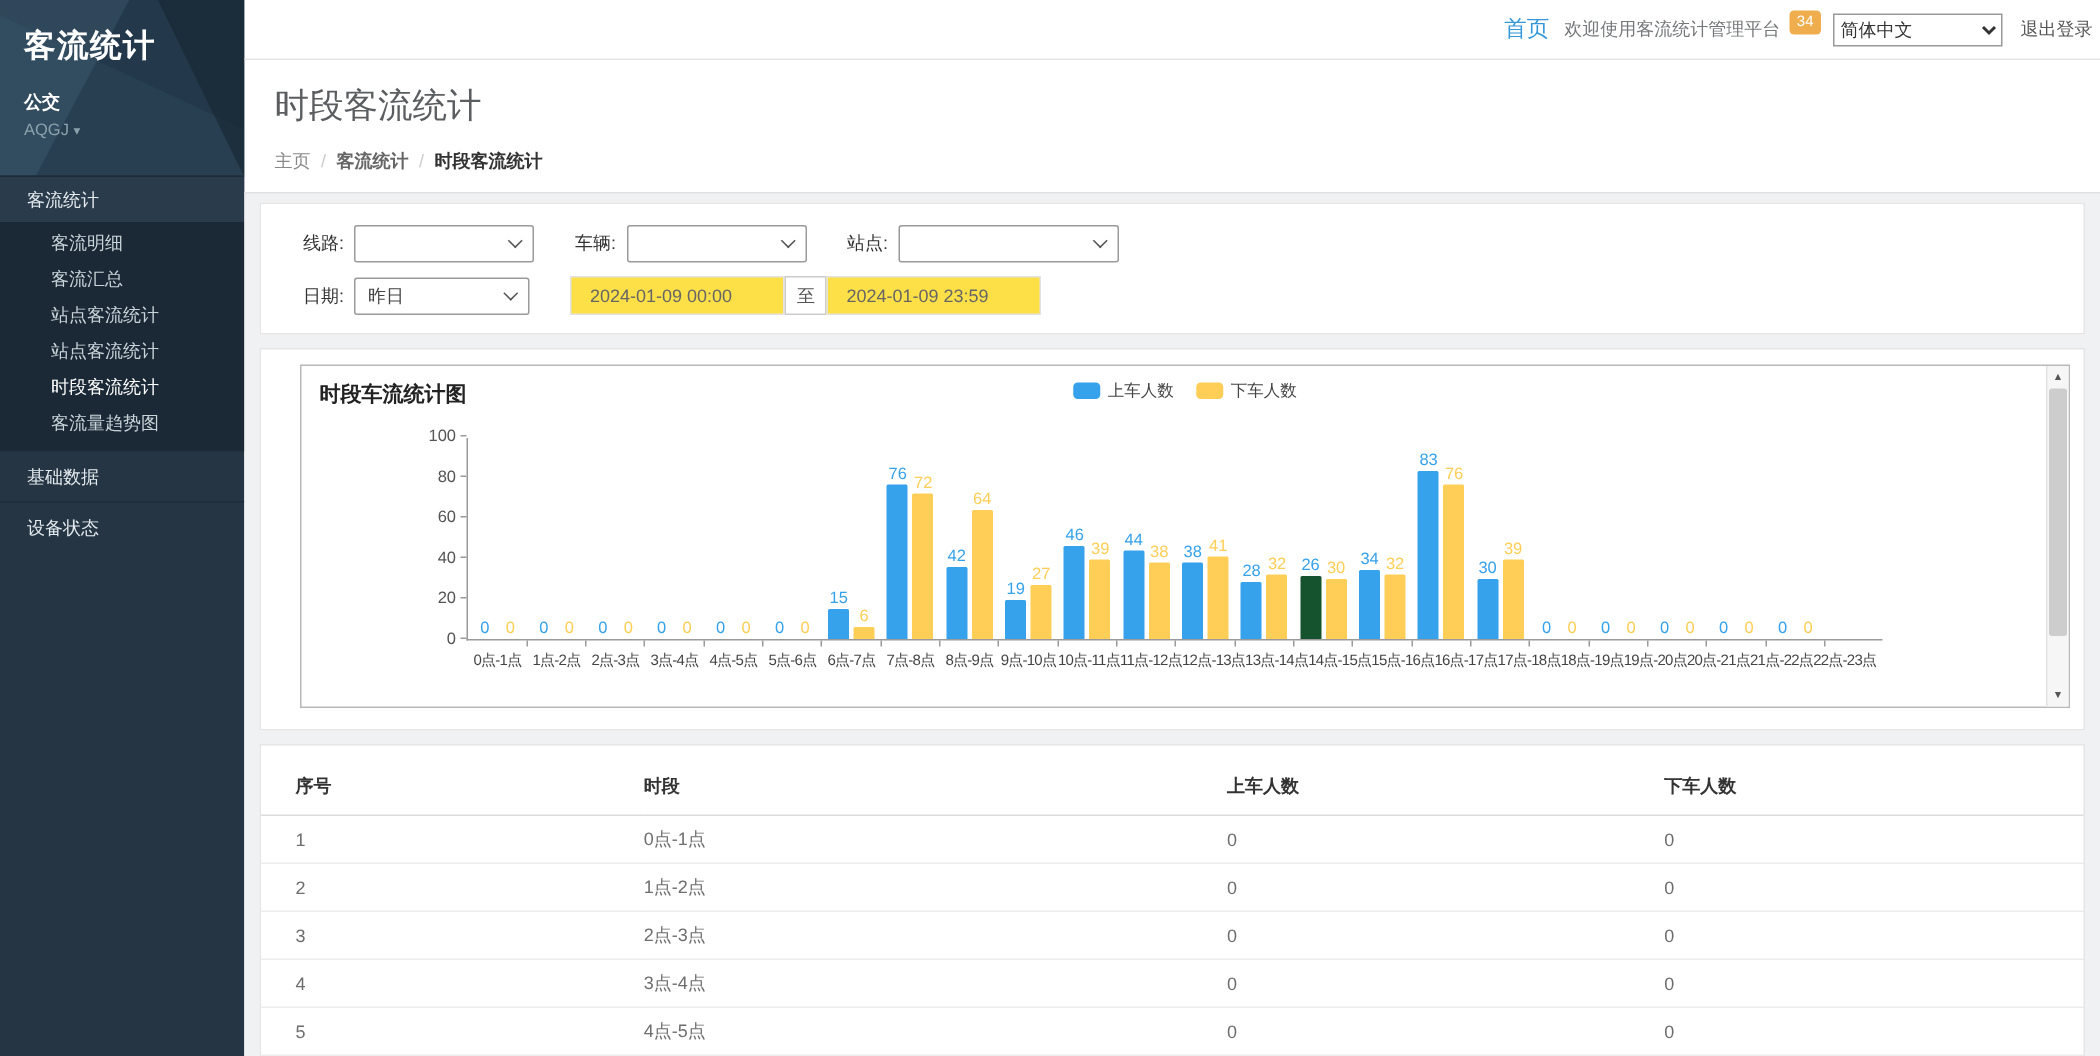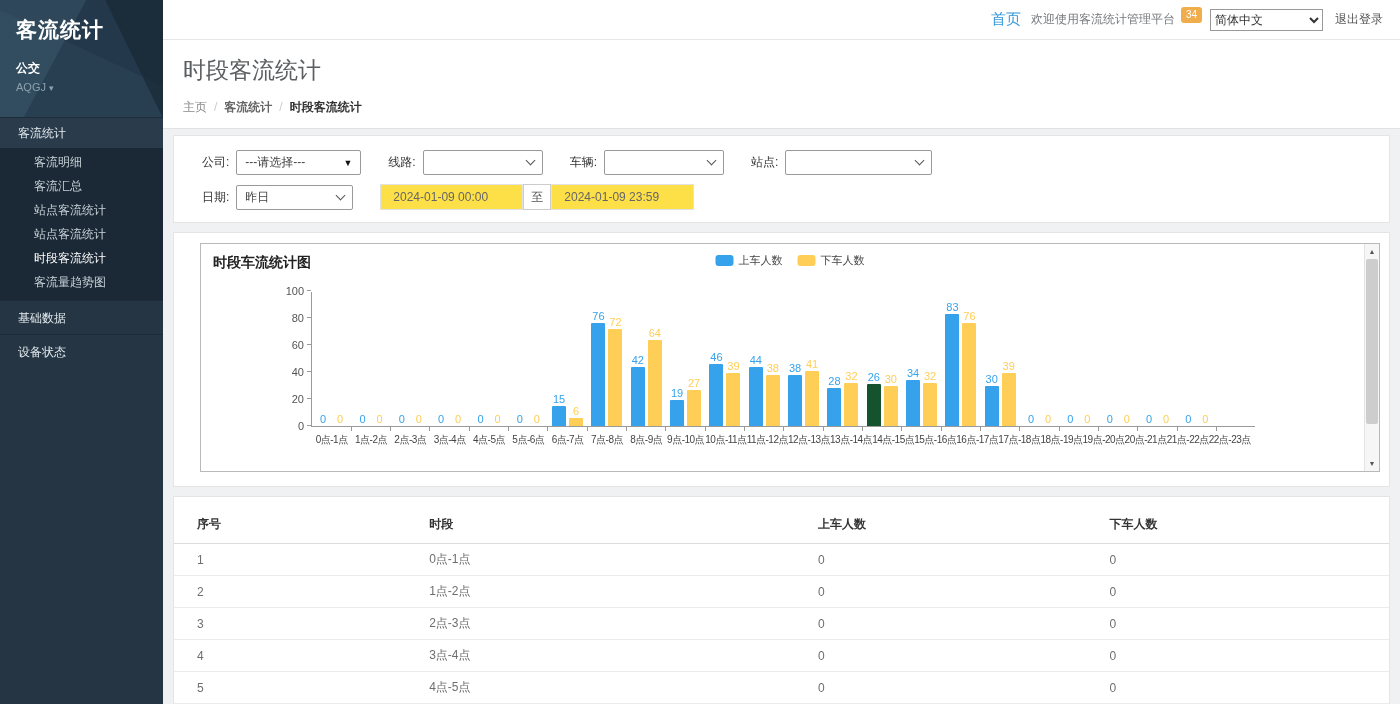--- a/index.html
+++ b/index.html
@@ -26,21 +26,21 @@
     border-top:1px solid #1d2c38; cursor:pointer; color:#e4ebef; }
   .submenu { background:#1b2936; padding:2px 0 6px; }
   .submenu-item { height:24px; line-height:24px; padding-left:34px; color:#c9d4da; cursor:pointer; }
   .submenu-item.active { color:#ffffff; }
   .menu-top { height:34px; line-height:34px; padding-left:18px; border-top:1px solid #1d2c38;
     cursor:pointer; color:#e4ebef; }
 
   
   .main { flex:1; min-width:0; display:flex; flex-direction:column; background:#fff; }
   .topbar { height:40px; flex-shrink:0; border-bottom:1px solid #e6e6e6; display:flex;
-    align-items:center; justify-content:flex-end; padding-right:15px; }
+    align-items:center; justify-content:flex-end; padding-right:3px; }
   .home-link { color:#3498db; font-size:15px; cursor:pointer; margin-right:10px; }
   .welcome { color:#75787b; font-size:12px; }
   .badge { background:#f0ad4e; color:#fff; font-size:10px; line-height:10px; padding:3px 5px;
     border-radius:3px; align-self:flex-start; margin:7px 8px 0 6px; }
   .lang-select { width:113px; height:22px; font-size:12px; color:#333; border:1px solid #999;
     background:#fff; margin-right:12px; }
   .logout { color:#555; font-size:12px; cursor:pointer; margin-right:2px; white-space:nowrap; }
 
   .title-block { padding:15px 20px 12px; }
   .page-title { font-size:23px; font-weight:400; color:#5b5e60; margin-bottom:13px; }
@@ -157,27 +157,20 @@
 
     <div class="title-block">
       <div class="page-title">时段客流统计</div>
       <div class="breadcrumb" id="breadcrumb"><span class="crumb">主页</span><span class="crumb-sep">/</span><span class="crumb bold">客流统计</span><span class="crumb-sep">/</span><span class="crumb current">时段客流统计</span></div>
     </div>
 
     <div class="content">
 
       <div class="card card-filter">
         <div class="filter-row">
-          <div class="f-group">
-            <span class="f-label">公司:</span>
-            <div class="fake-select w-company">
-              <span>---请选择---</span>
-              <span class="solid-arrow">▼</span>
-            </div>
-          </div>
           <div class="f-group">
             <span class="f-label">线路:</span>
             <div class="fake-select w-line">
               <span></span>
               <span class="chev"></span>
             </div>
           </div>
           <div class="f-group">
             <span class="f-label">车辆:</span>
             <div class="fake-select w-vehicle">
@@ -320,21 +313,21 @@
                 </div>
                 <div class="bar-group">
                   <div class="bar" style="height: 102.6px; background: rgb(54, 162, 235);">
                     <div class="bar-value" style="color: rgb(54, 162, 235);">76</div>
                   </div>
                   <div class="bar" style="height: 97.2px; background: rgb(255, 206, 86);">
                     <div class="bar-value" style="color: rgb(255, 206, 86);">72</div>
                   </div>
                 </div>
                 <div class="bar-group">
-                  <div class="bar" style="height: 59px; background: rgb(54, 162, 235);">
+                  <div class="bar" style="height: 48px; background: rgb(54, 162, 235);">
                     <div class="bar-value" style="color: rgb(54, 162, 235);">42</div>
                   </div>
                   <div class="bar" style="height: 86.4px; background: rgb(255, 206, 86);">
                     <div class="bar-value" style="color: rgb(255, 206, 86);">64</div>
                   </div>
                 </div>
                 <div class="bar-group">
                   <div class="bar" style="height: 25.65px; background: rgb(54, 162, 235);">
                     <div class="bar-value" style="color: rgb(54, 162, 235);">19</div>
                   </div>

